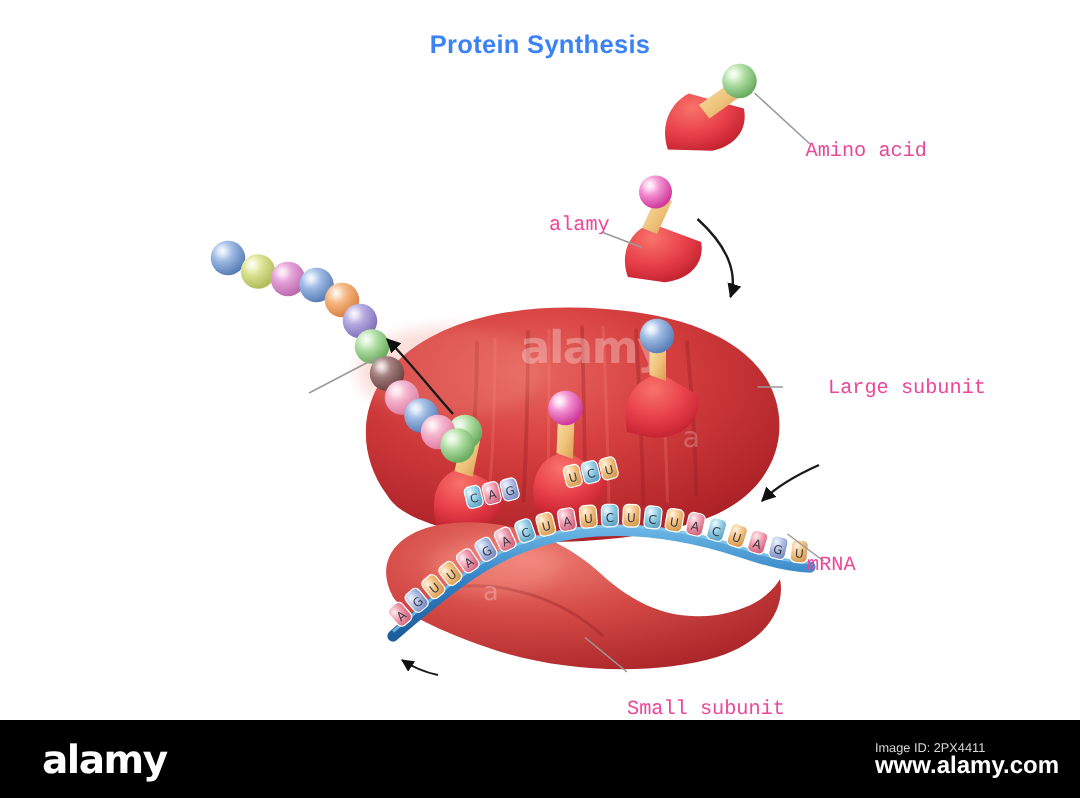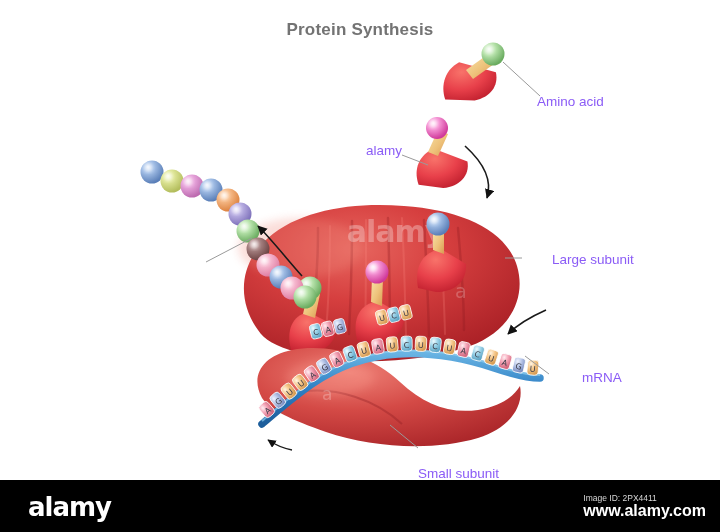--- a/index.html
+++ b/index.html
@@ -4,26 +4,26 @@
 <title>Protein Synthesis</title>
 <style>
   html,body{margin:0;padding:0;background:#fff;}
   body{width:720px;height:532px;overflow:hidden;
        font-family:"Liberation Sans",sans-serif;}
   #stage{position:relative;width:720px;height:532px;background:#ffffff;}
 
   
   #title{
     position:absolute;left:0;top:20px;width:720px;text-align:center;
-    font-size:17px;font-weight:bold;color:#737373;letter-spacing:.2px;
+    font-size:17px;font-weight:bold;color:#3b82f6;letter-spacing:.2px;
   }
 
   
-  .lbl{position:absolute;color:#8b5cf6;font-size:13.5px;line-height:15px;
-       white-space:pre;}
+  .lbl{position:absolute;color:#ec4899;font-size:13.5px;line-height:15px;
+       white-space:pre;font-family:Liberation Mono, monospace;}
   .lbl.sub{font-size:11.5px;}
 
   
   #art{position:absolute;left:0;top:0;width:720px;height:480px;}
 
   
   #footer{position:absolute;left:0;top:480px;width:720px;height:52px;
           background:#000;}
   #alamy-logo{position:absolute;left:28px;top:12px;color:#fff;
        font-size:26px;font-weight:bold;letter-spacing:-1px;
@@ -383,21 +383,21 @@
     <line x1="390" y1="425" x2="418" y2="448" stroke="#9a9a9a" stroke-width="1"></line>
     <line x1="206" y1="262" x2="252" y2="238" stroke="#9a9a9a" stroke-width="1"></line>
   </svg>
 
   <div class="lbl" style="left:537px;top:94px;">Amino acid</div>
 
   <div class="lbl" style="left:366px;top:143px;">alamy</div>
 
   <div class="lbl" style="left:527px;top:252px;margin-left:25px;">Large subunit</div>
 
-  <div class="lbl" style="left:538px;top:370px;margin-left:44px;">mRNA</div>
+  <div class="lbl" style="left:538px;top:370px;">mRNA</div>
 
   <div class="lbl" style="left:418px;top:466px;">Small subunit</div>
 
 
   <div id="footer">
     <div id="alamy-logo">alamy</div>
     <div id="footer-right">
       <div id="img-id">Image ID: 2PX4411</div>
       <div id="alamy-url">www.alamy.com</div>
     </div>

